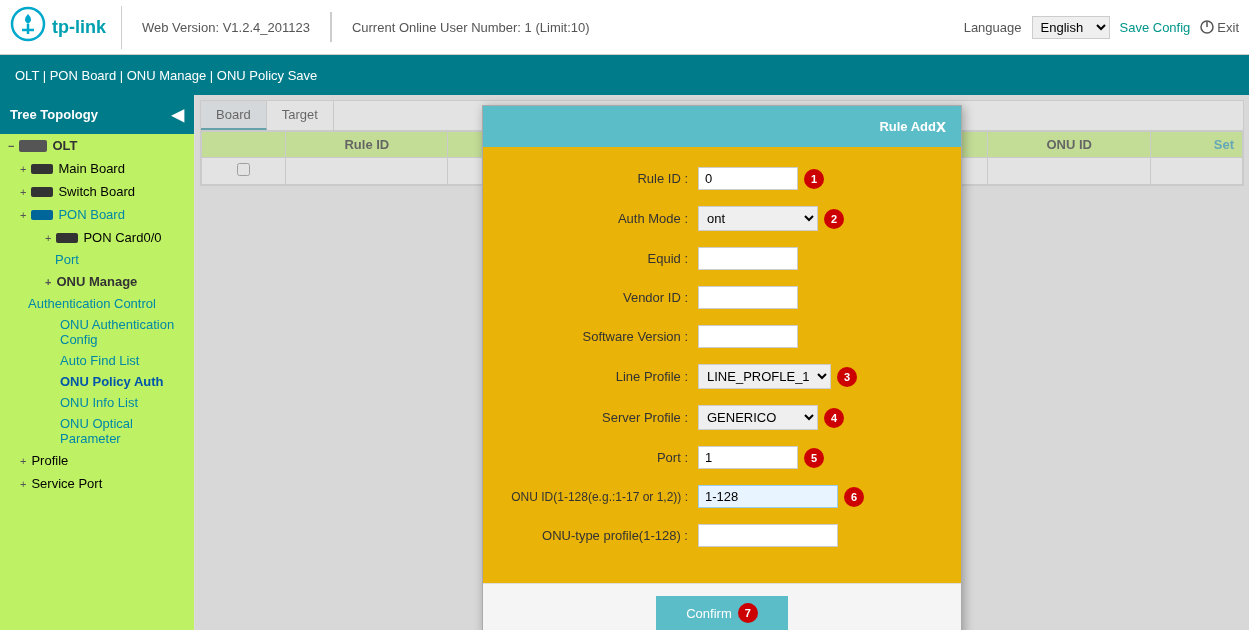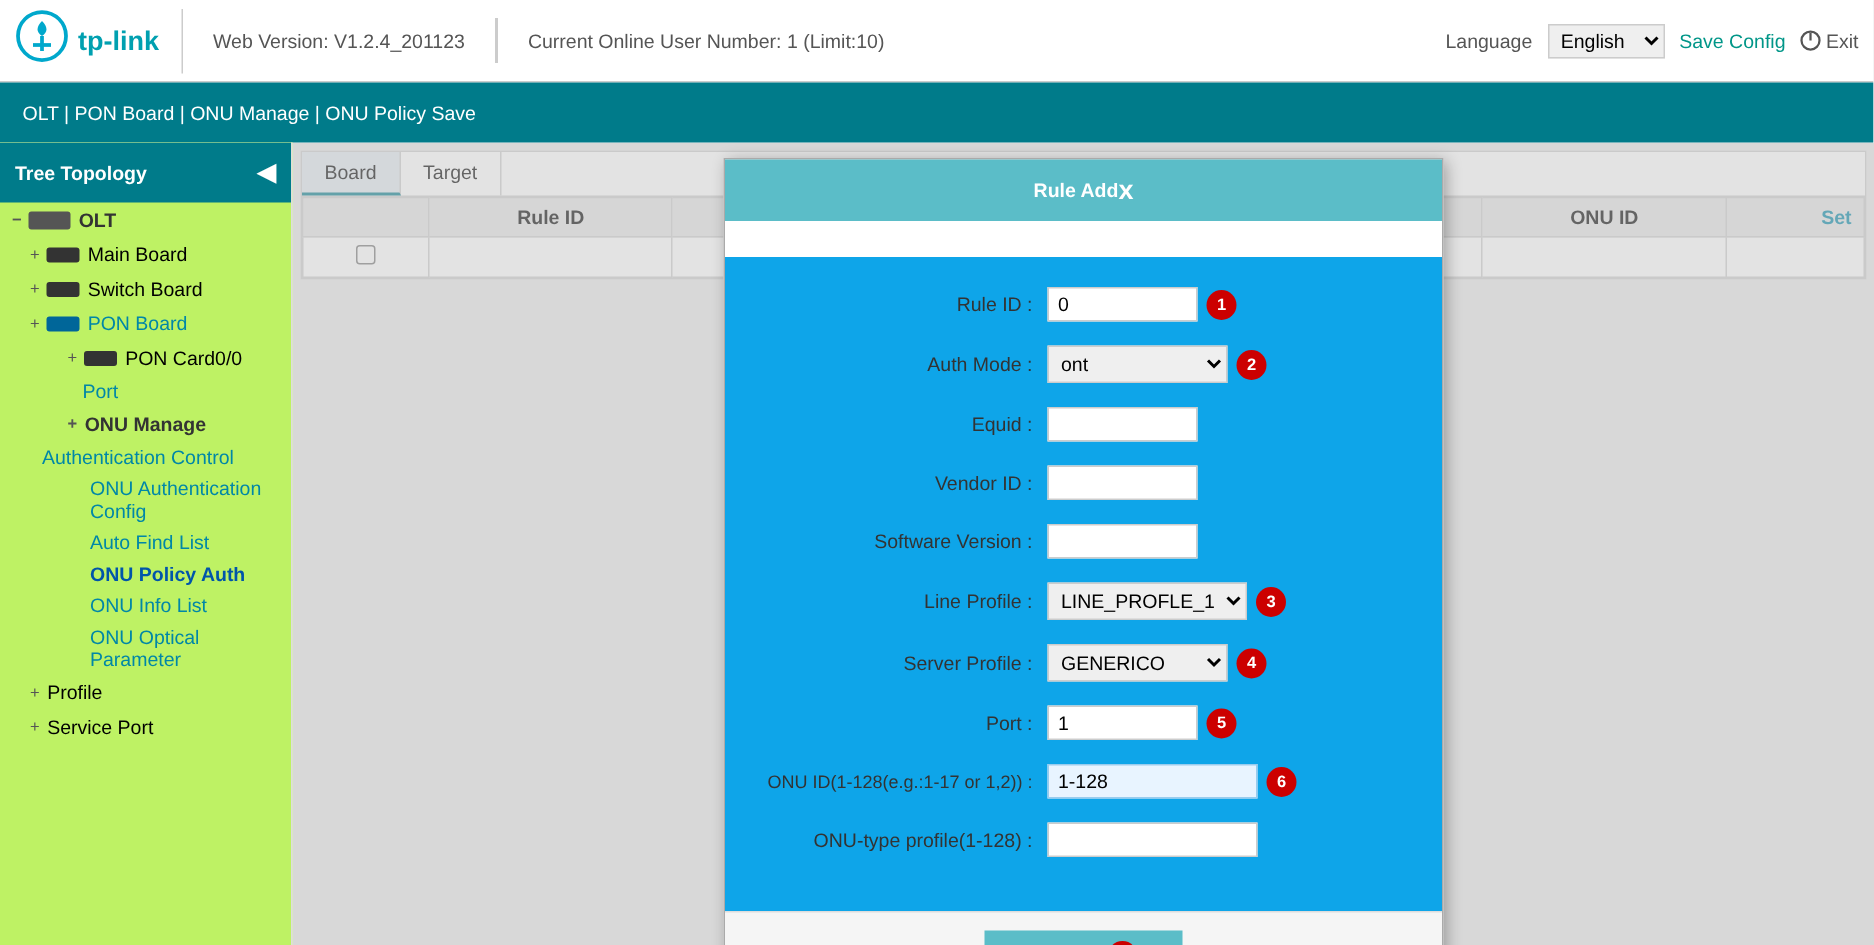--- a/index.html
+++ b/index.html
@@ -45,40 +45,40 @@
     .tree-sub2 { padding-left: 35px; color: #0087a7; cursor: pointer; padding-top: 3px; padding-bottom: 3px; }
     .device-icon { width: 28px; height: 12px; background: #555; border-radius: 2px; display: inline-block; }
     .device-icon-small { width: 22px; height: 10px; background: #333; border-radius: 2px; display: inline-block; }
     .plus-icon { color: #555; font-size: 11px; }
 
     
     #content { flex: 1; background: #e8e8e8; overflow: auto; position: relative; }
 
     
     .data-table { width: 100%; border-collapse: collapse; }
-    .data-table th { background: #e5e5e5; border: 1px solid #ccc; padding: 5px 24px; text-align: center; }
+    .data-table th { background: #bef264; border: 1px solid #ccc; padding: 5px 24px; text-align: center; }
     .data-table td { border: 1px solid #ccc; padding: 5px 8px; text-align: center; }
 
     
     #modal-overlay {
       position: absolute; top: 0; left: 0; right: 0; bottom: 0;
       background: rgba(200,200,200,0.5); display: flex; justify-content: center; align-items: flex-start;
       padding-top: 10px;
       z-index: 100;
     }
     #modal {
       background: #fff; border: 1px solid #aaa; width: 480px;
       box-shadow: 2px 2px 10px rgba(0,0,0,0.3);
     }
     #modal-header {
       background: #5bbdc8; color: #fff; padding: 10px 15px;
-      display: flex; justify-content: center; align-items: center; font-size: 16px; font-weight: bold;
+      display: flex; justify-content: flex-end; align-items: center; font-size: 16px; font-weight: bold;
     }
     #modal-close { cursor: pointer; font-size: 18px; color: #fff; }
-    #modal-body { padding: 20px 15px; background: #0ea5e9; margin-top: 24px; }
+    #modal-body { padding: 20px 15px; background: #eab308; }
     .form-row { display: flex; align-items: center; margin-bottom: 16px; }
     .form-label { width: 200px; text-align: right; padding-right: 10px; color: #333; font-size: 13px; }
     .form-input { flex: 1; display: flex; align-items: center; gap: 6px; }
     .form-input input { width: 100px; border: 1px solid #ccc; padding: 3px 6px; font-size: 13px; }
     .form-input input.wide { width: 140px; }
     .form-input input.highlighted { background: #e8f4ff; border: 1px solid #99ccee; }
     .form-input select { border: 1px solid #ccc; padding: 3px 4px; font-size: 13px; min-width: 120px; }
     .badge { width: 20px; height: 20px; background: #cc0000; color: #fff; border-radius: 50%;
              display: flex; align-items: center; justify-content: center; font-size: 11px; font-weight: bold; flex-shrink: 0; }
     #modal-footer { padding: 12px; text-align: center; background: #f5f5f5; border-top: 1px solid #ddd; }

